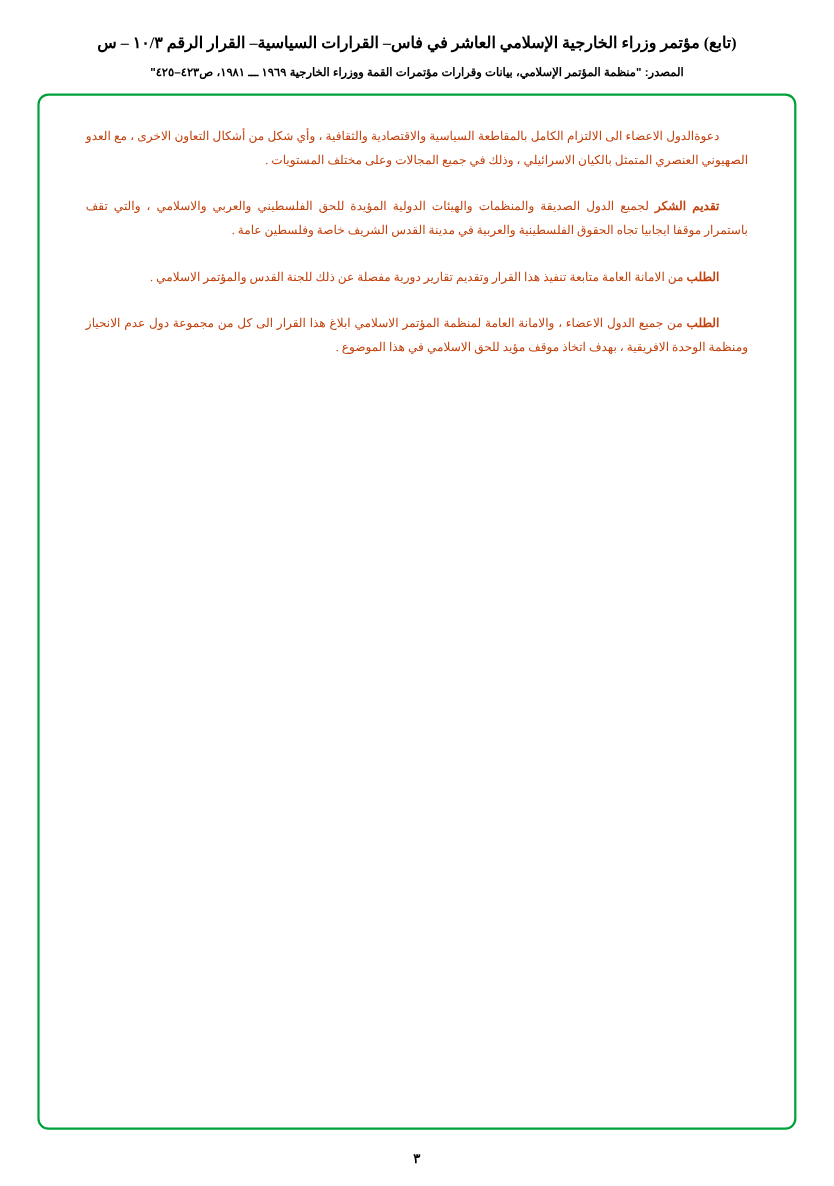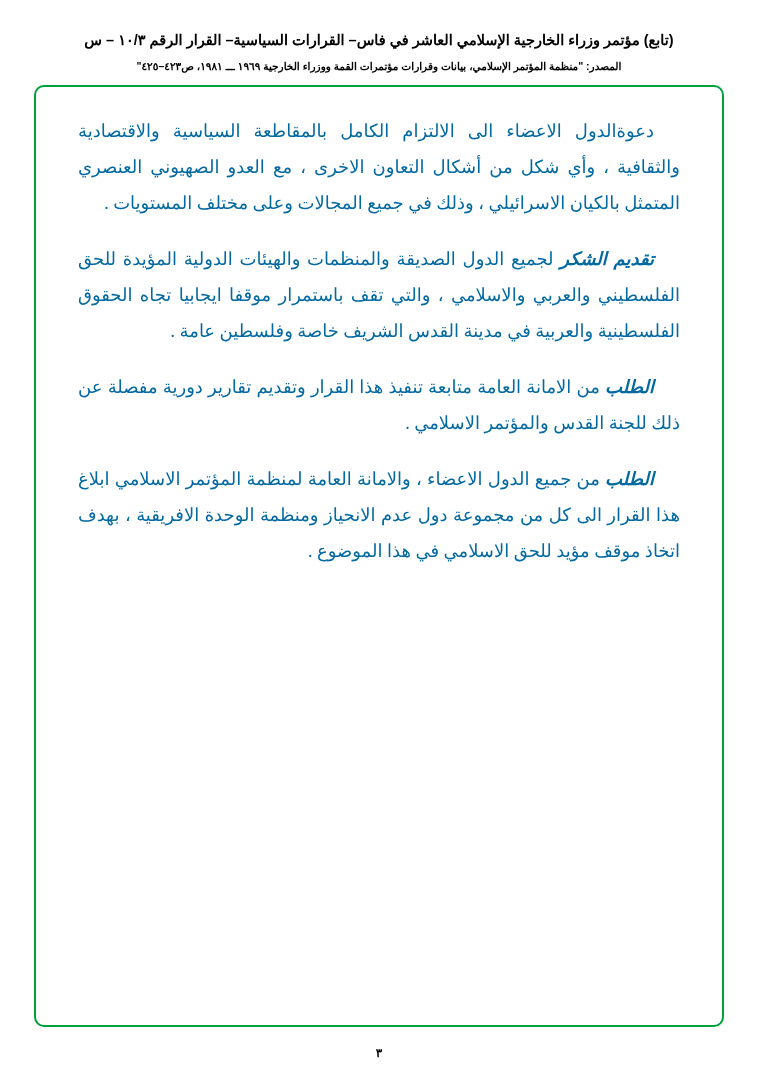--- a/index.html
+++ b/index.html
@@ -23,21 +23,21 @@
     padding: 0;
     position: relative;
   }
 
   
   .header {
     text-align: center;
     padding: 30px 28px 0 28px;
   }
   .header-title {
-    font-family: Liberation Sans, sans-serif;
+    font-family: Liberation Serif, serif;
     font-weight: bold;
     font-size: 14.5px;
     line-height: 1.5;
     letter-spacing: 0px;
     direction: rtl;
   }
   .header-source {
     font-family: "Liberation Sans", sans-serif;
     font-weight: bold;
     font-size: 10.5px;
@@ -57,28 +57,27 @@
     box-sizing: border-box;
     padding: 26px 42px 20px 42px;
     background: #ffffff;
   }
 
   .para {
     direction: rtl;
     text-align: justify;
     text-align-last: right;
     font-family: "Liberation Serif", serif;
-    font-size: 18px;
+    font-size: 11px;
     line-height: 2.0;
     margin: 0 0 20px 0;
-    color: #0369a1;
+    color: #c2410c;
   }
   .para .lead {
     font-weight: bold;
-    font-style: italic;
   }
   .para.indent {
     text-indent: 26px;
   }
 
   
   .footer {
     position: absolute;
     left: 0;
     right: 0;

